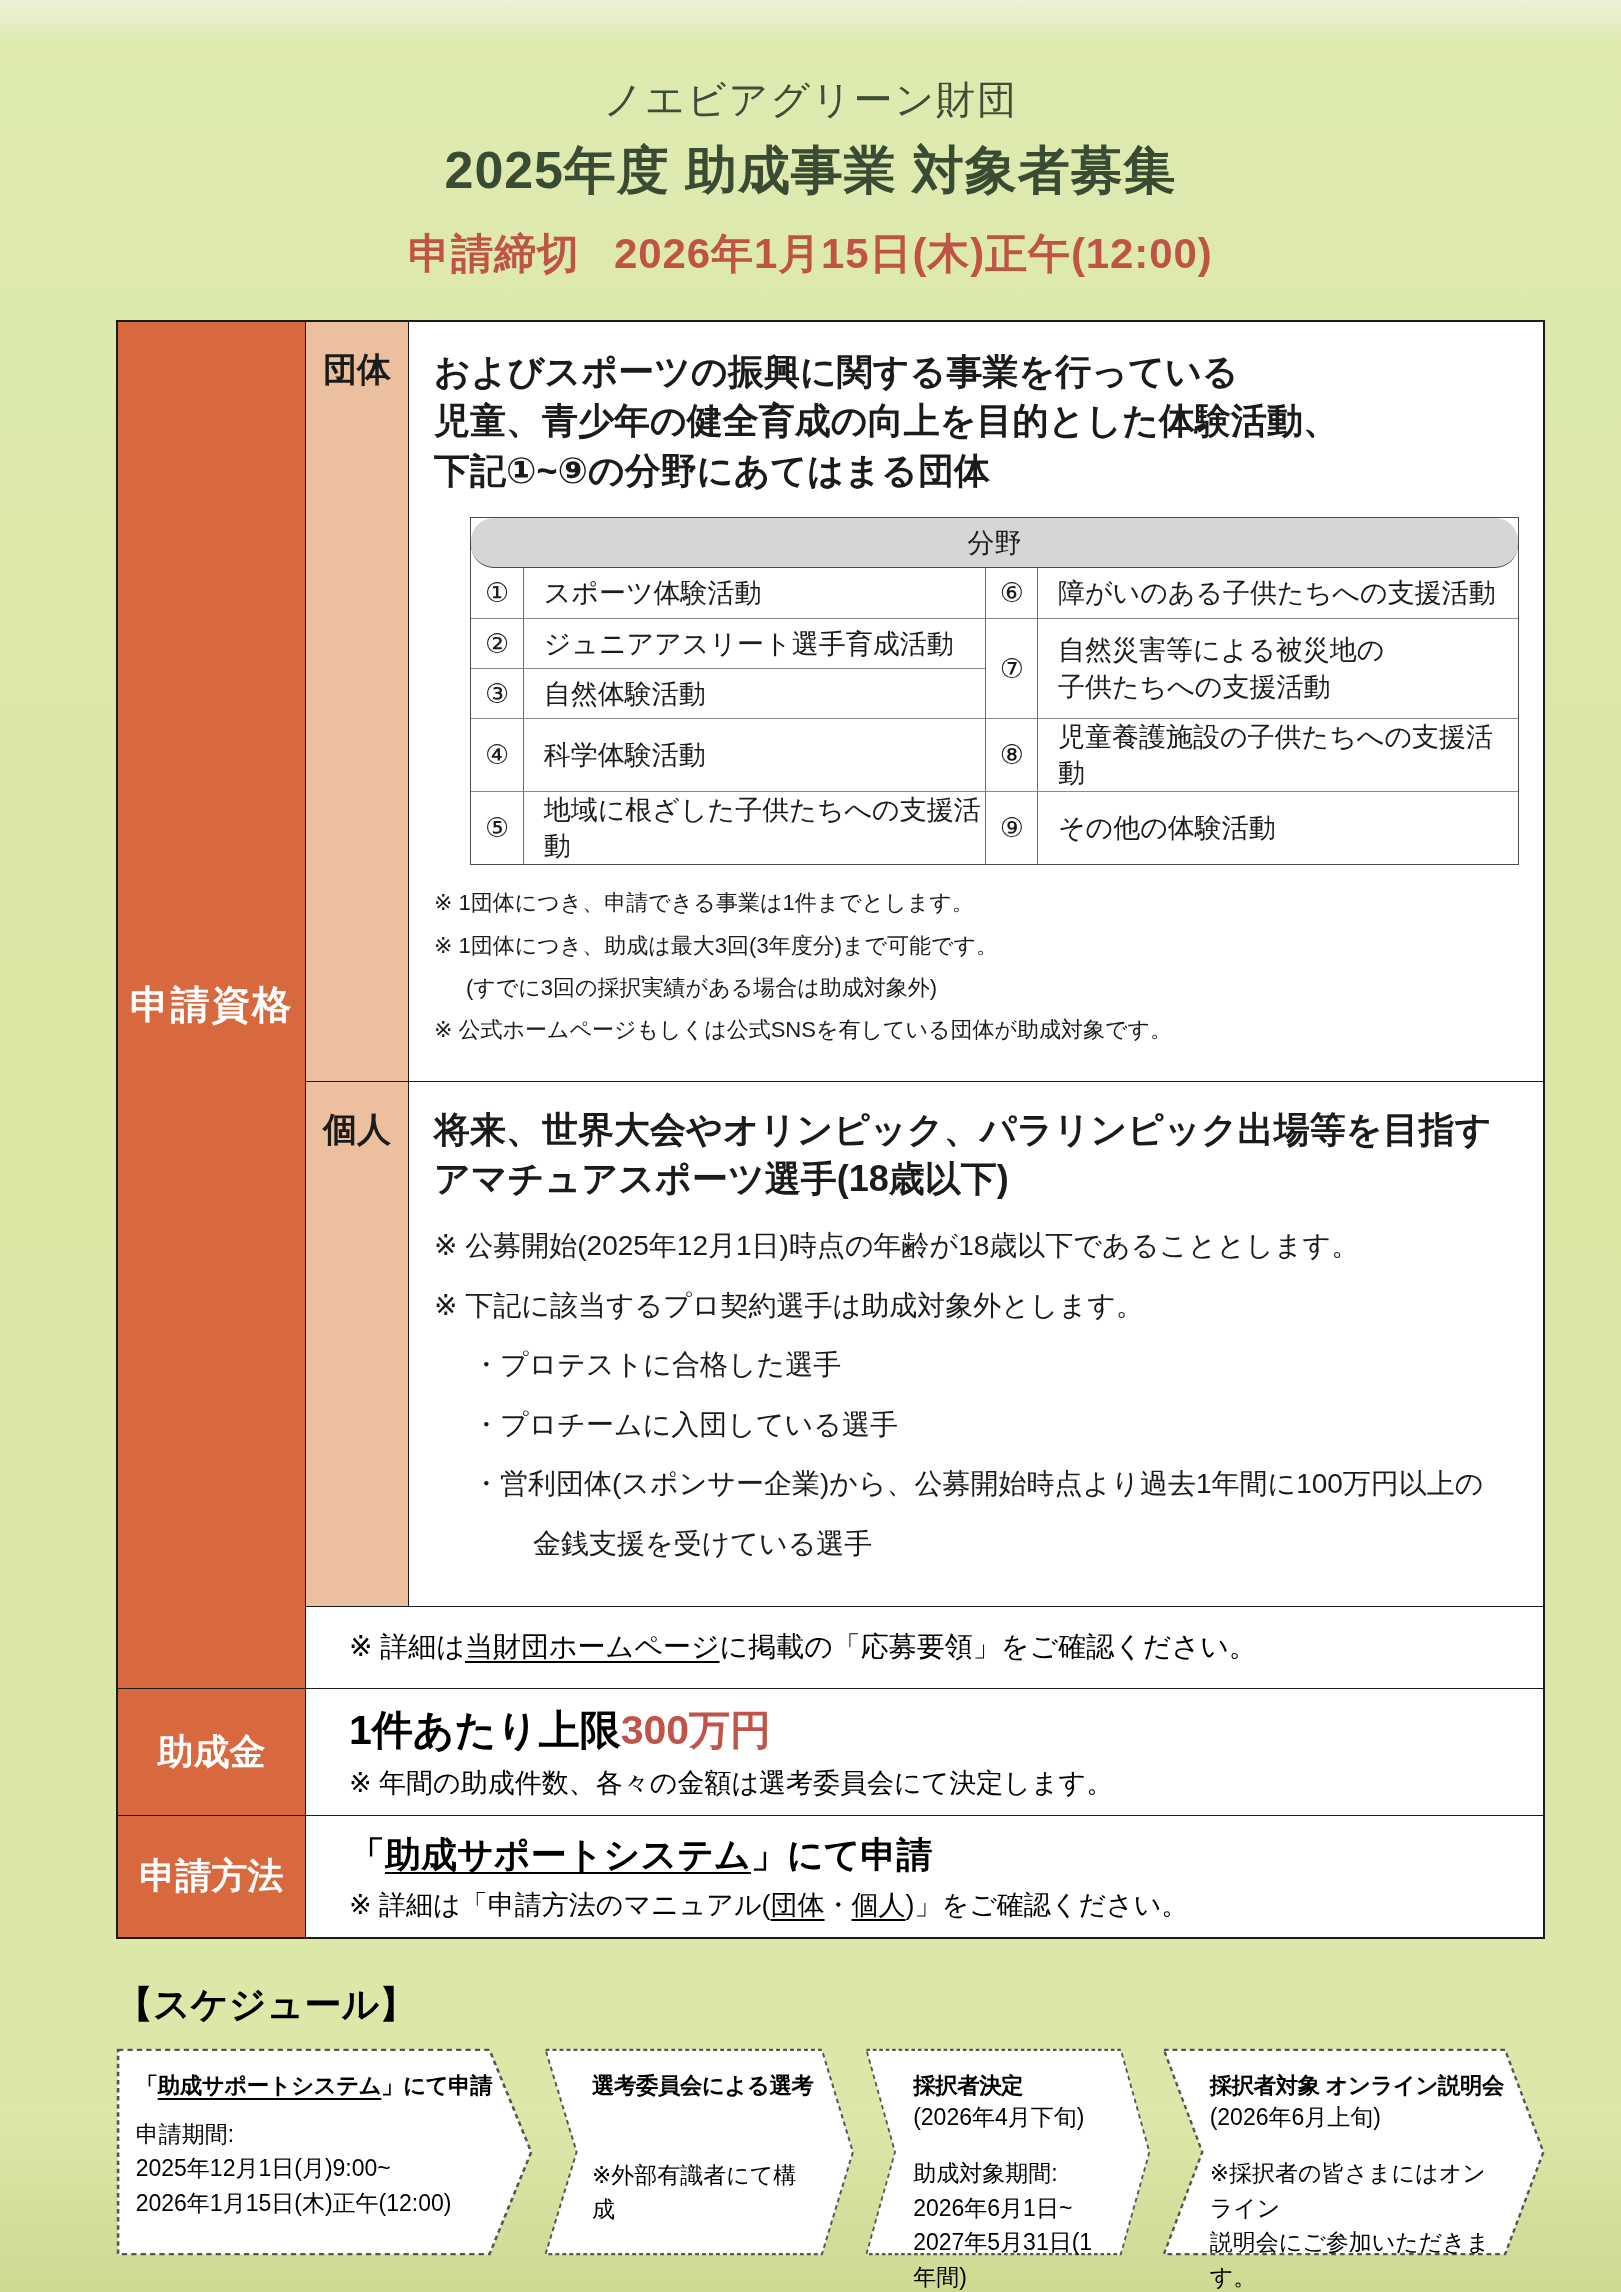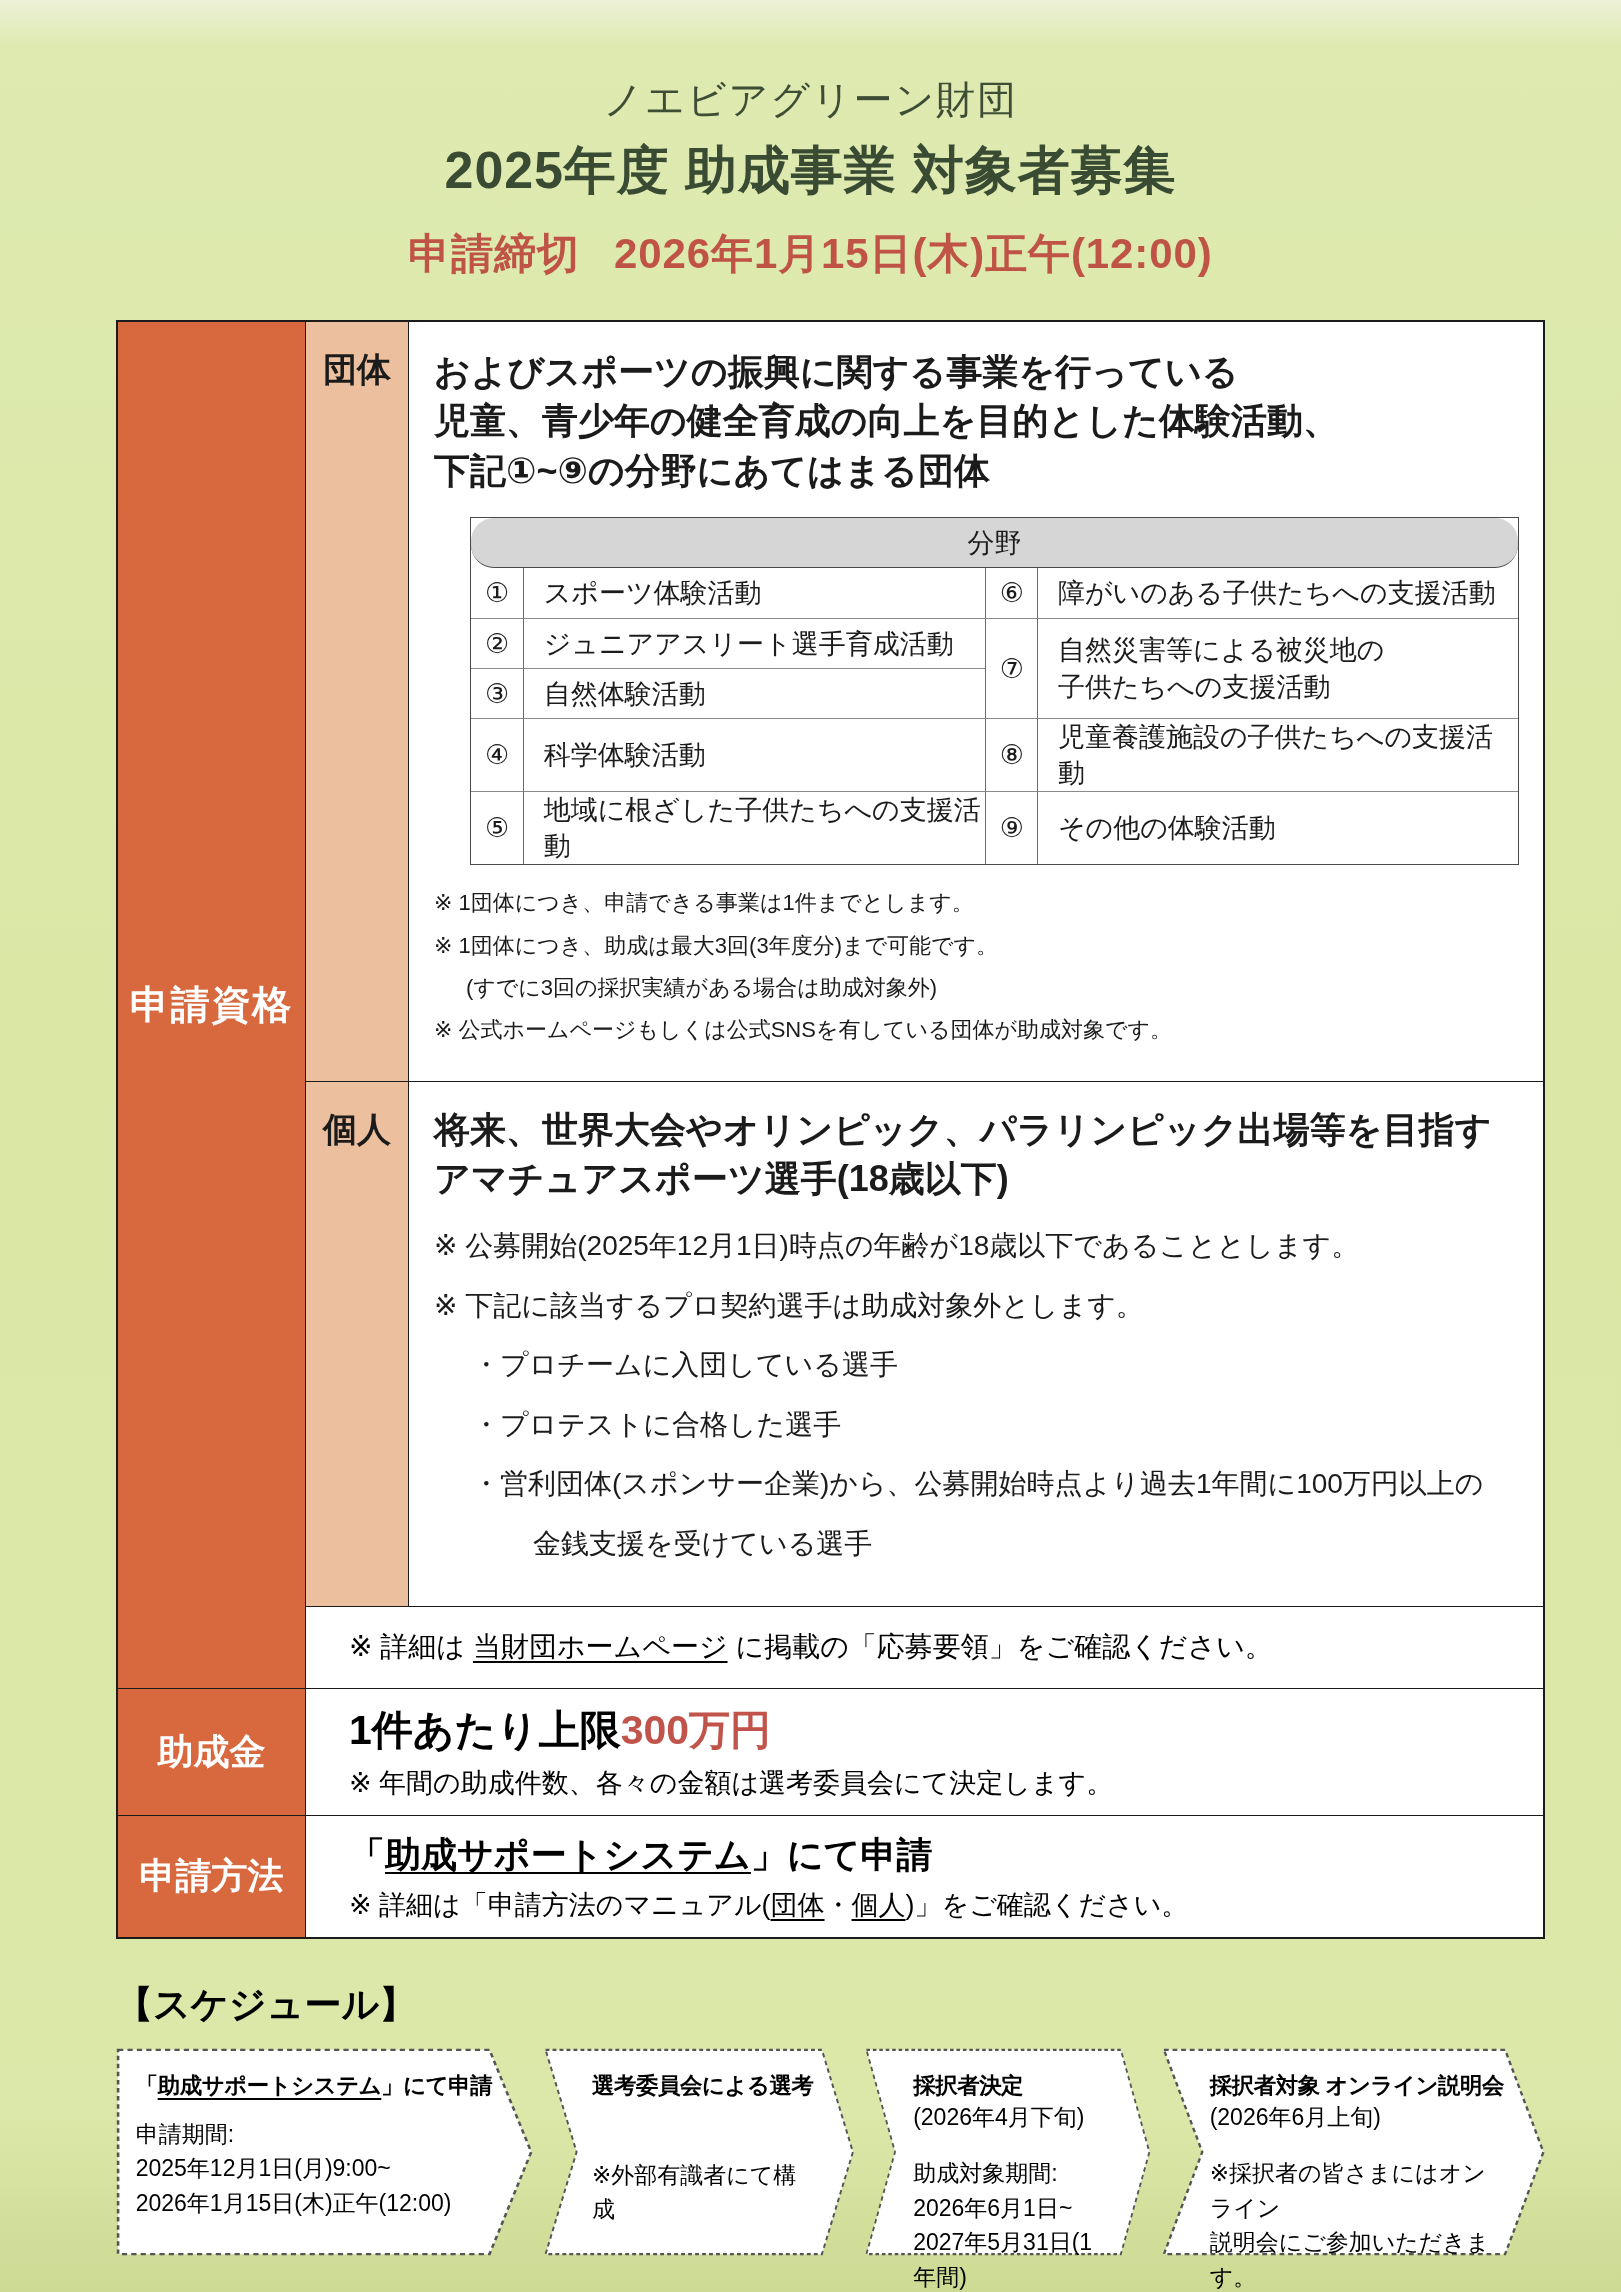--- a/index.html
+++ b/index.html
@@ -46,21 +46,21 @@
   .note-indent{margin-left:32px;}
 
   .indiv-notes{margin-top:23px;font-size:28px;}
   .indiv-notes div{margin-bottom:21.5px;}
   .bullets{margin-left:38px;font-size:28px;}
   .bullets div{margin-bottom:21.5px;}
   .bullet-cont{margin-left:61px;}
 
   .detail-row{grid-column:2/4;border-left:1.8px solid #1b1b1b;border-top:1.8px solid #1b1b1b;
               padding:21.5px 0 21.5px 43px;font-size:28px;min-height:64px;box-sizing:border-box;
-              display:flex;align-items:center;background:#fff;gap:8px;}
+              display:flex;align-items:center;background:#fff;}
   .cell-grant,.cell-method{grid-column:1;border-top:1.8px solid #1b1b1b;font-size:36px;}
   .grant-content,.method-content{grid-column:2/4;border-left:1.8px solid #1b1b1b;border-top:1.8px solid #1b1b1b;
               padding:14.3px 0 14.3px 43px;background:#fff;box-sizing:border-box;}
   .amount-line{font-size:41px;font-weight:bold;}
   .amount-red{color:#c1544a;}
   .small-note{font-size:27px;margin-top:7.2px;}
   .method-title{font-size:36px;font-weight:bold;}
   .u{text-decoration:underline;text-underline-offset:5.4px;text-decoration-thickness:1.8px;}
 
   
@@ -144,22 +144,22 @@
     <div class="content row2 indiv-content">
       <div class="big-heading">
         <div>将来、世界大会やオリンピック、パラリンピック出場等を目指す</div>
         <div>アマチュアスポーツ選手(18歳以下)</div>
       </div>
       <div class="indiv-notes">
         <div>※ 公募開始(2025年12月1日)時点の年齢が18歳以下であることとします。</div>
         <div>※ 下記に該当するプロ契約選手は助成対象外とします。</div>
       </div>
       <div class="bullets">
+        <div>・プロテストに合格した選手</div>
         <div>・プロチームに入団している選手</div>
-        <div>・プロテストに合格した選手</div>
         <div>・営利団体(スポンサー企業)から、公募開始時点より過去1年間に100万円以上の</div>
         <div class="bullet-cont">金銭支援を受けている選手</div>
       </div>
     </div>
 
     <div class="detail-row">
       <span>※ 詳細は</span>
         <span class="u">当財団ホームページ</span>
         <span>に掲載の「応募要領」をご確認ください。</span>
     </div>

